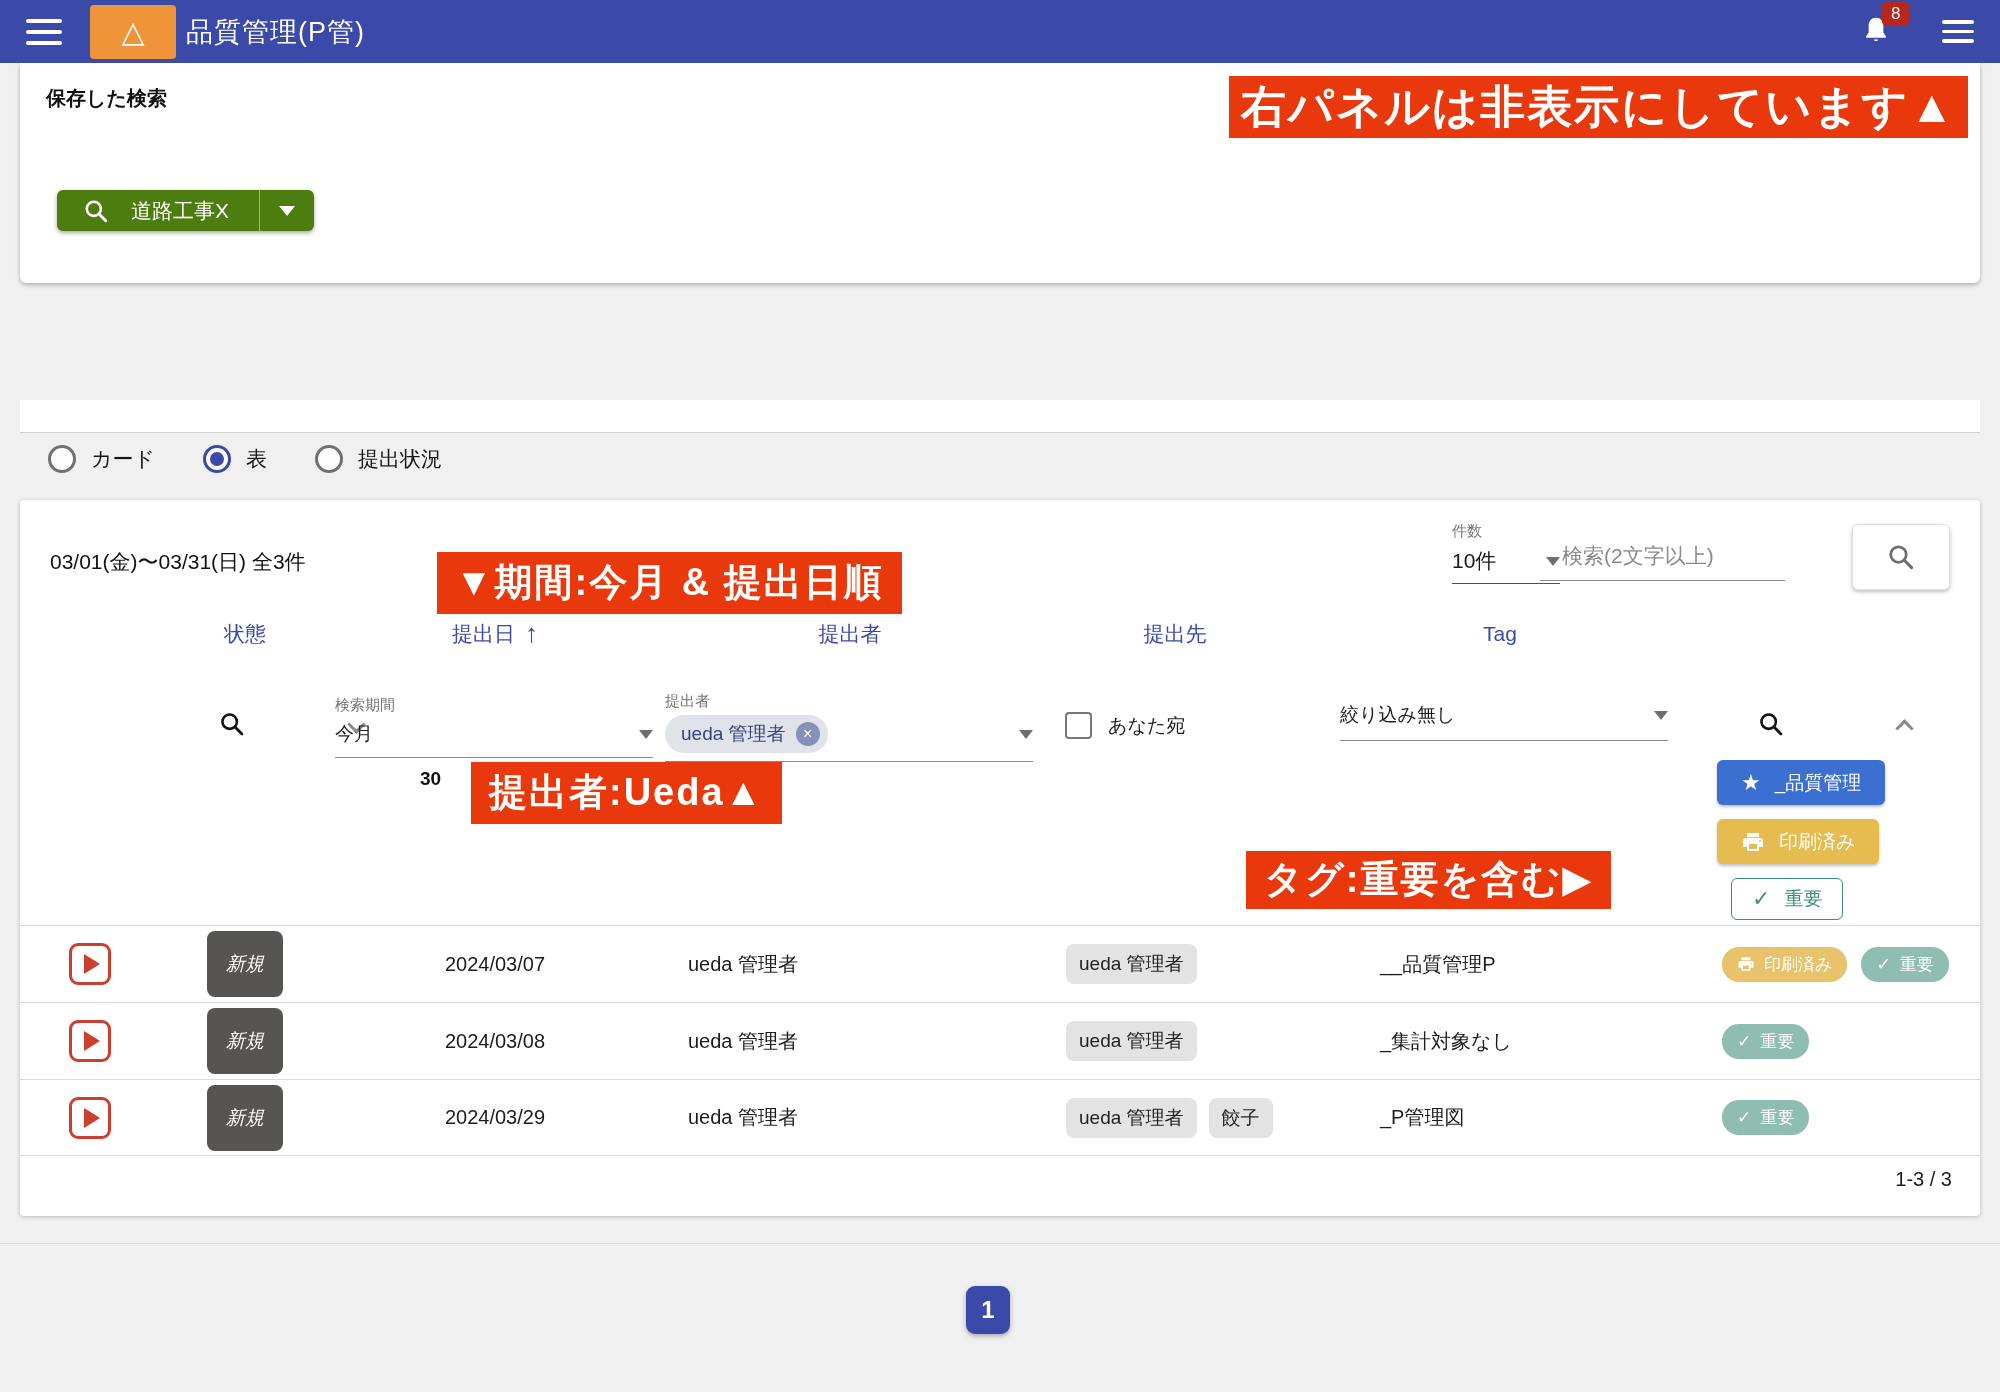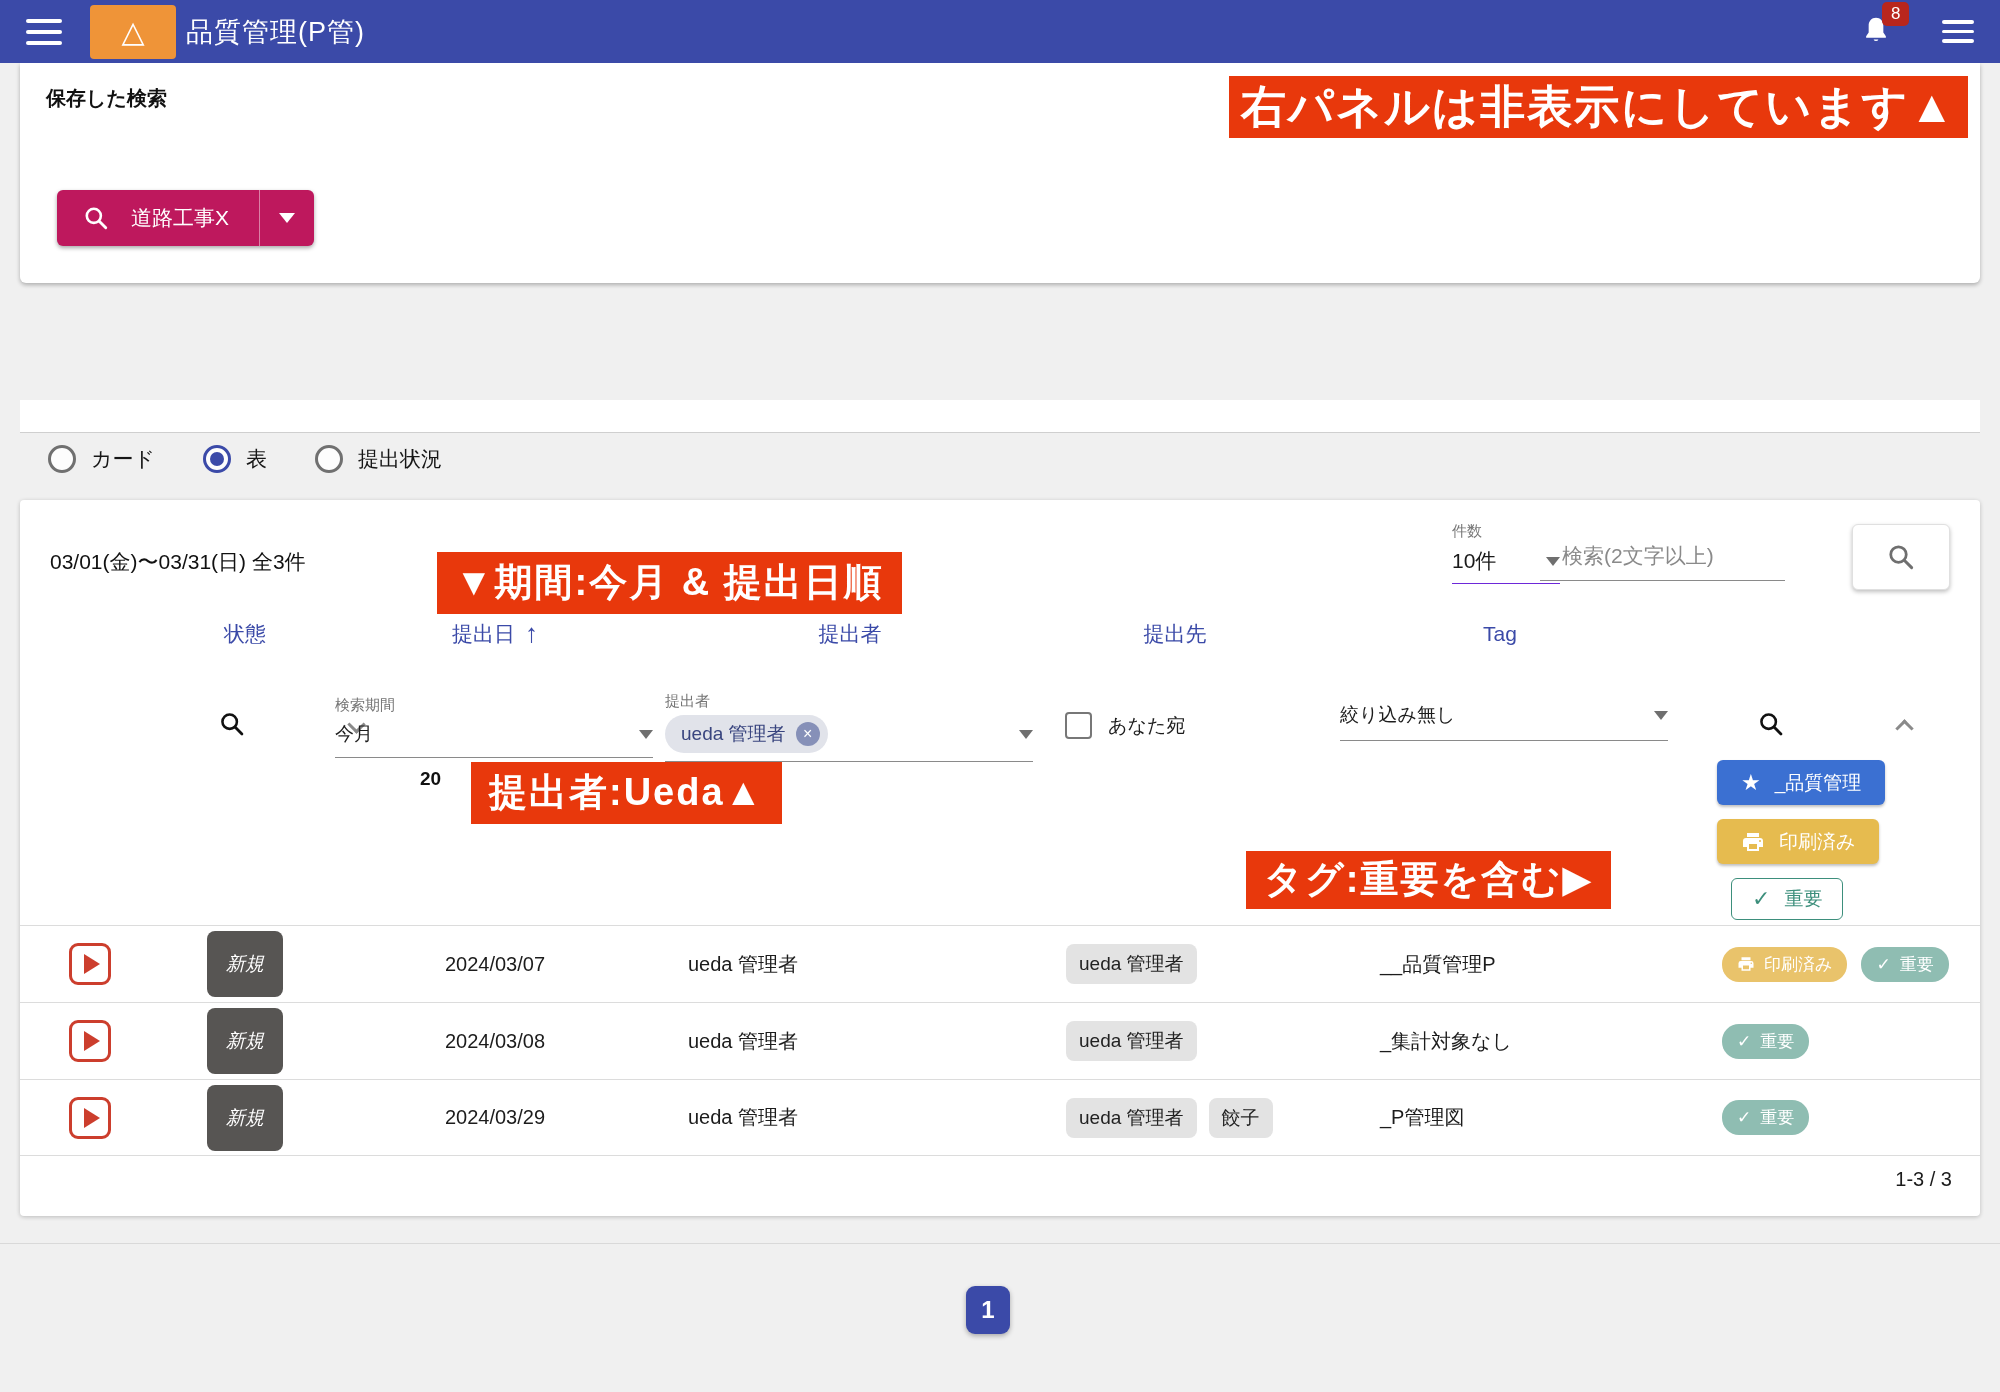--- a/index.html
+++ b/index.html
@@ -26,22 +26,22 @@
          white-space:nowrap; line-height:1.2; }
   .ann-right-panel { top:76px; right:32px; font-size:45px; padding:4px 12px; letter-spacing:2px; }
   .ann-period { top:552px; left:437px; font-size:38px; padding:8px 18px; letter-spacing:2px; }
   .ann-submitter { top:762px; left:434px; font-size:38px; padding:8px 18px; letter-spacing:2px;margin-left:37px; }
   .ann-tag { top:851px; left:1246px; font-size:38px; padding:6px 18px; letter-spacing:2px; }
 
   
   .saved-card { position:absolute; top:63px; left:20px; width:1960px; height:220px; background:#fff;
                 border-radius:0 0 6px 6px; box-shadow:0 2px 4px rgba(0,0,0,.28); }
   .saved-heading { position:absolute; top:22px; left:26px; font-size:20px; font-weight:bold; color:#111; }
-  .saved-btn { position:absolute; top:127px; left:37px; height:56px; display:flex; align-items:stretch;
-               background:#be185d; border-radius:6px; box-shadow:0 2px 4px rgba(0,0,0,.35); color:#fff; cursor:pointer; }
+  .saved-btn { position:absolute; top:127px; left:37px; height:41px; display:flex; align-items:stretch;
+               background:#4d7c0f; border-radius:6px; box-shadow:0 2px 4px rgba(0,0,0,.35); color:#fff; cursor:pointer; }
   .saved-btn-main { display:flex; align-items:center; gap:22px; padding:0 30px 0 26px; font-size:21px; }
   .saved-btn-divider { width:1px; background:rgba(255,255,255,.45); }
   .saved-btn-caret { width:54px; display:flex; align-items:center; justify-content:center; }
   .caret-down-w { width:0; height:0; border-left:8px solid transparent; border-right:8px solid transparent; border-top:10px solid #fff; }
 
   
   .mode-bar { position:absolute; top:310px; left:20px; width:1960px; height:90px; background:#3b4aa8;
               border-radius:10px 10px 2px 2px; display:flex; align-items:center; padding:0 32px; color:#fff; z-index:5;}
   .mode-text { margin-left:46px; font-size:23px; }
   .help-circle { margin-left:16px; width:30px; height:30px; border:2.5px solid #fff; border-radius:50%;
@@ -266,21 +266,21 @@
       </div>
       <span class="f-abs chev down status-chev"></span>
 
       <div class="f-abs date-filter">
         <div class="small-label">検索期間</div>
         <div class="vrow underline">
           <span class="filter-value">今月</span>
           <span class="caret-down-g"></span>
         </div>
       </div>
-      <div class="partial-date">20</div>
+      <div class="partial-date">30</div>
 
       <div class="f-abs submitter-filter">
         <div class="small-label">提出者</div>
         <div class="vrow underline">
           <span class="chip-filter">
             <span>ueda 管理者</span>
             <span class="chip-x">×</span>
           </span>
           <span class="caret-down-g"></span>
         </div>

